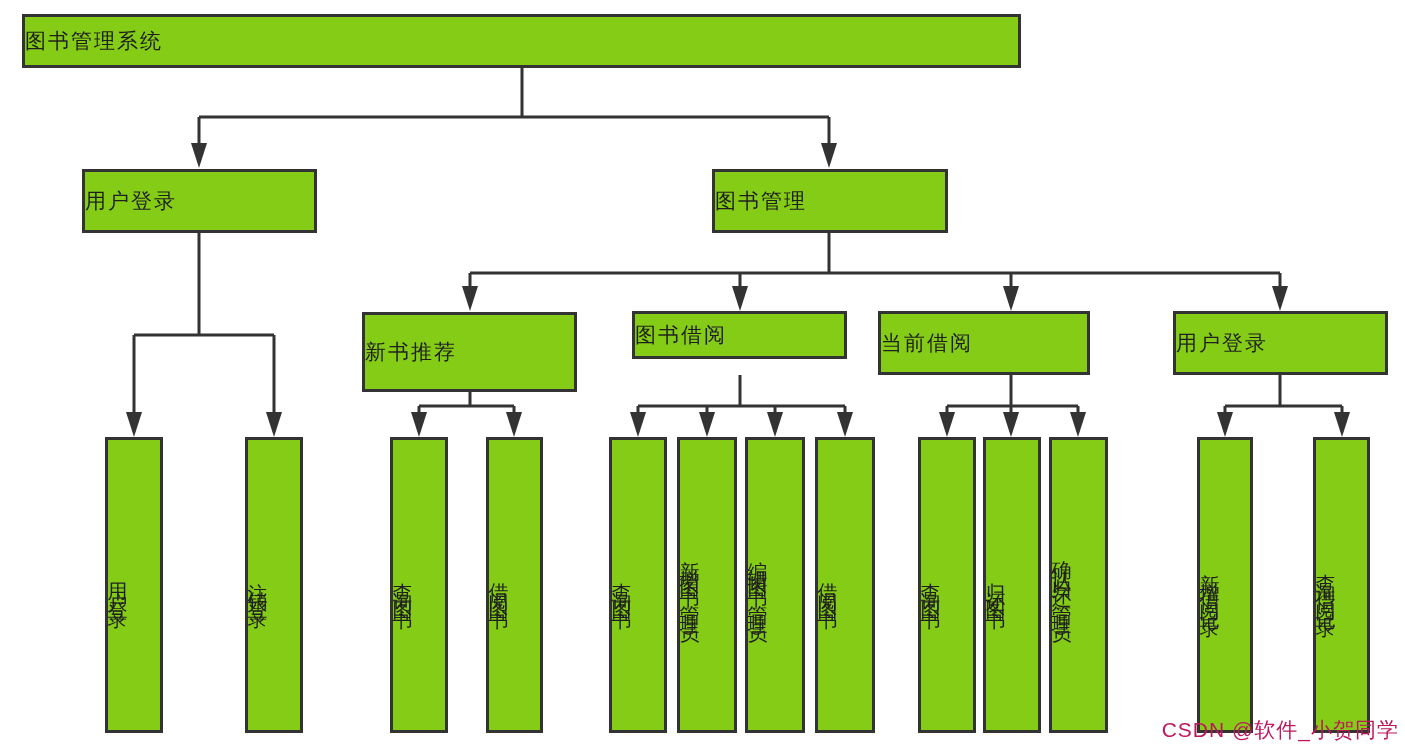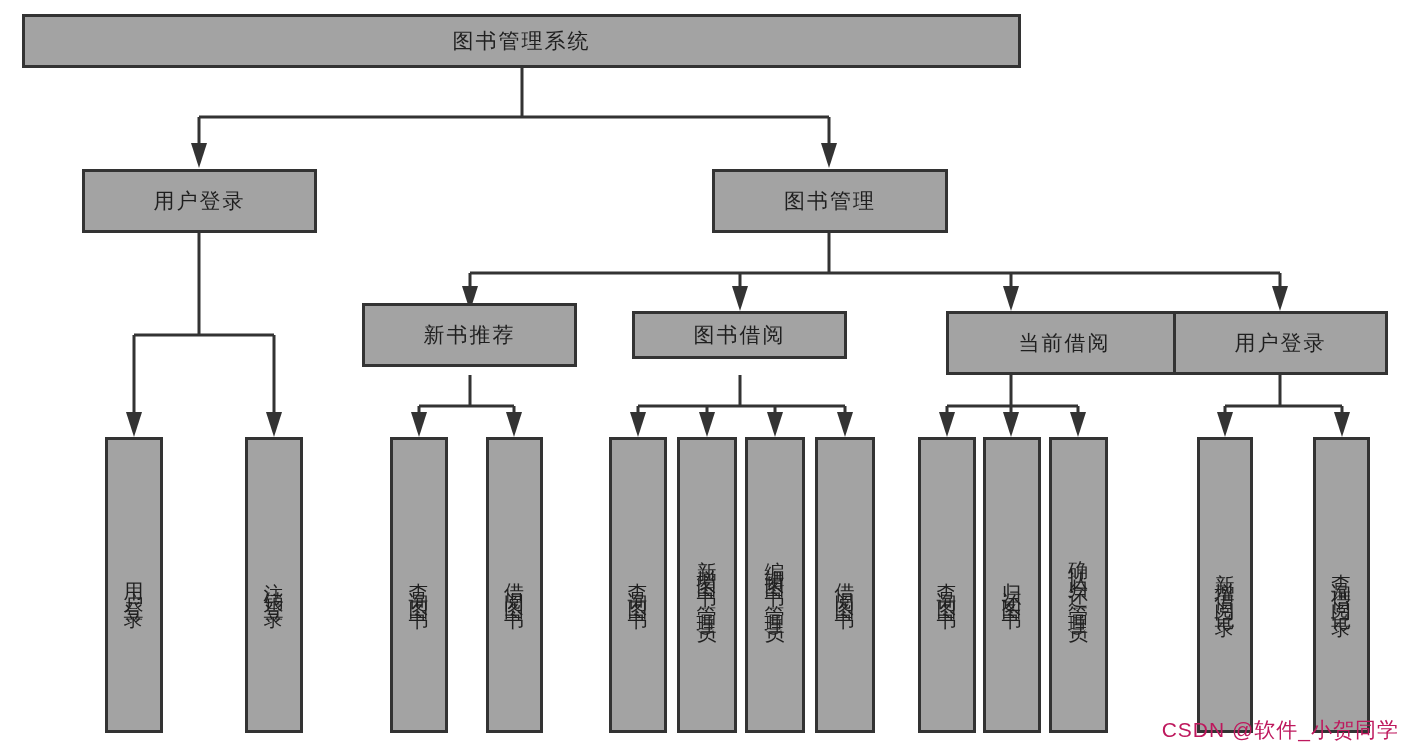--- a/index.html
+++ b/index.html
@@ -18,24 +18,23 @@
   .connectors {
     position: absolute;
     left: 0;
     top: 0;
     pointer-events: none;
   }
   .hbox, .vbox {
     position: absolute;
     box-sizing: border-box;
     border: 3px solid #333333;
-    background: #a3a3a3;
+    background: #84cc16;
     display: flex;
     align-items: center;
-    justify-content: center;
     color: #1f1f1f;
   }
   .hbox span {
     font-size: 21px;
     letter-spacing: 2px;
     white-space: nowrap;
   }
   .vbox span {
     writing-mode: vertical-rl;
     text-orientation: mixed;
@@ -114,27 +113,27 @@
     <span>图书管理系统</span>
   </div>
 
   <div class="hbox" style="left:82px; top:169px; width:235px; height:64px">
     <span>用户登录</span>
   </div>
   <div class="hbox" style="left:712px; top:169px; width:236px; height:64px">
     <span>图书管理</span>
   </div>
 
-  <div class="hbox" style="left:362px; top:303px; width:215px; height:64px">
+  <div class="hbox" style="left:362px; top:312px; width:215px; height:80px">
     <span>新书推荐</span>
   </div>
   <div class="hbox" style="left:632px; top:311px; width:215px; height:48px">
     <span>图书借阅</span>
   </div>
-  <div class="hbox" style="left:946px; top:311px; width:237px; height:64px">
+  <div class="hbox" style="left:878px; top:311px; width:212px; height:64px">
     <span>当前借阅</span>
   </div>
   <div class="hbox" style="left:1173px; top:311px; width:215px; height:64px">
     <span>用户登录</span>
   </div>
 
   <div class="vbox" style="left:105px; top:437px; width:58px; height:296px">
     <span>用户登录</span>
   </div>
   <div class="vbox" style="left:245px; top:437px; width:58px; height:296px">

